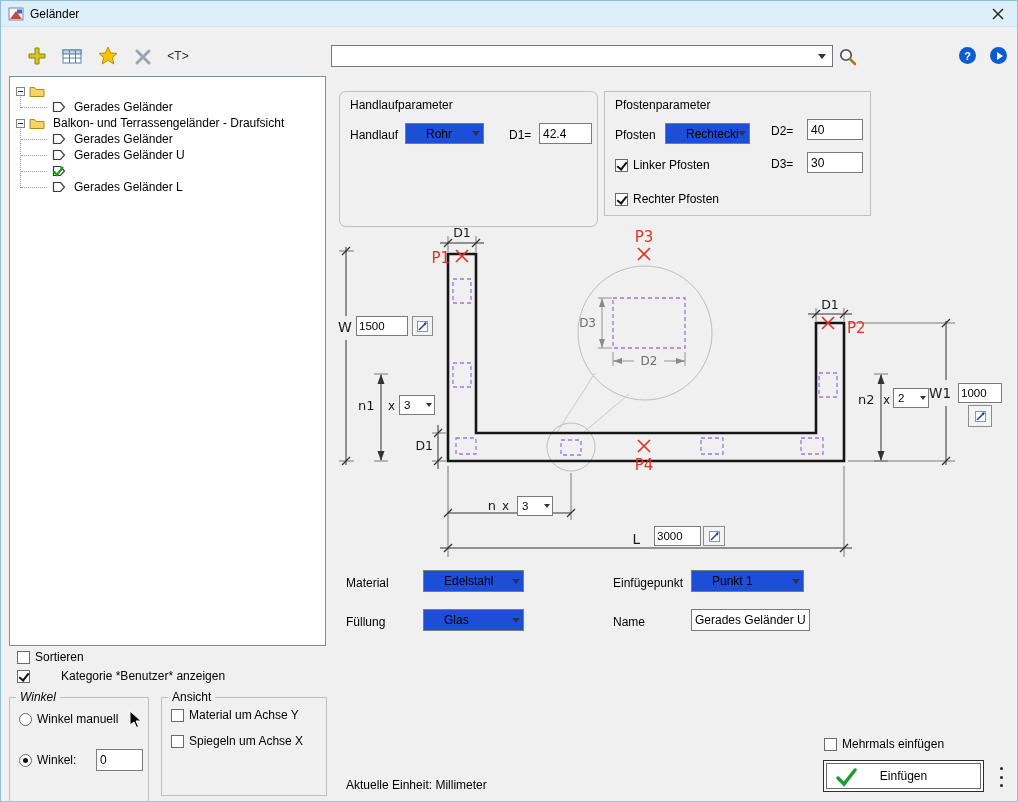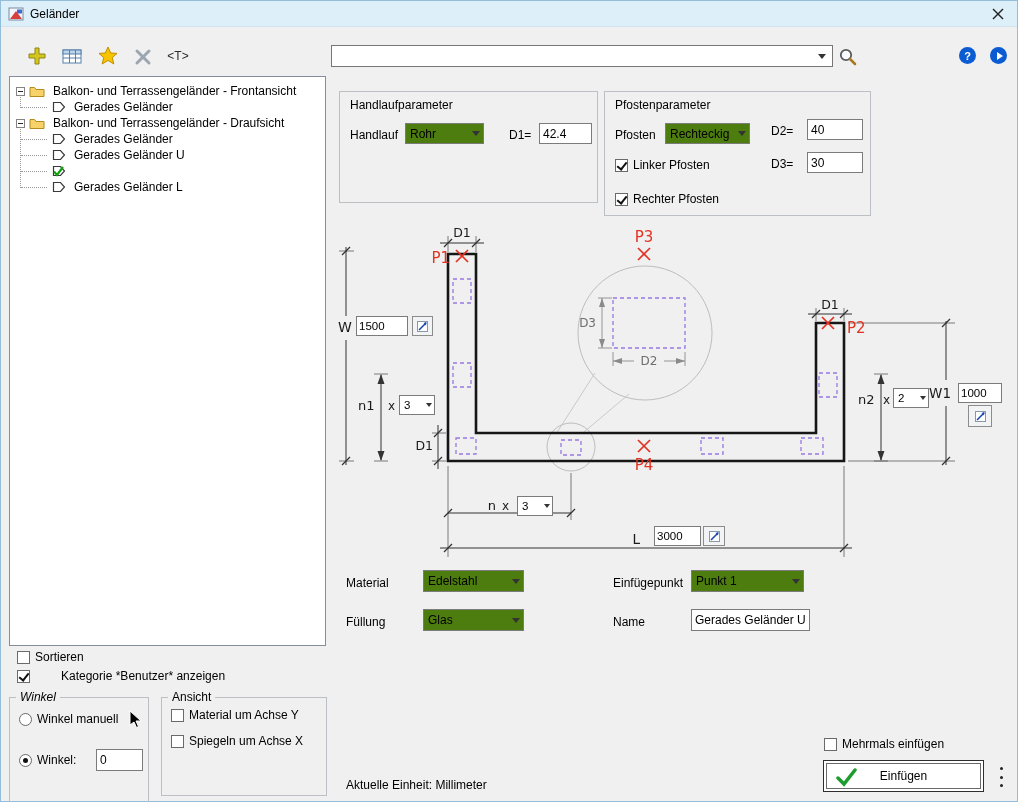--- a/index.html
+++ b/index.html
@@ -34,21 +34,21 @@
   .dotv { position:absolute; border-left:1px dotted #9a9a9a; width:0; }
   .doth { position:absolute; border-top:1px dotted #9a9a9a; height:0; }
 
   .groupbox { position:absolute; border:1px solid #bcc0c4; }
   .gtitle { position:absolute; left:10px; top:6px; font-size:12px; }
   .legendbox { position:absolute; border:1px solid #bcc0c4; }
   .legend { position:absolute; left:6px; top:-8px; background:#f0f0f0; padding:0 4px; font-size:12px; }
 
   .lbl { position:absolute; font-size:12px; white-space:nowrap; }
   .input { position:absolute; border:1px solid #7b7b7b; background:#fff; font:12px "Liberation Sans",sans-serif; padding:0 3px; }
-  .combo { position:absolute; border:1px solid #7b7b7b; background:#4d7c0f; display:flex; align-items:center; justify-content:space-between; padding:0 3px 0 4px; font-size:12px; }
+  .combo { position:absolute; border:1px solid #7b7b7b; background:#1d4ed8; display:flex; align-items:center; justify-content:space-between; padding:0 3px 0 20px; font-size:12px; }
   .combo .cval { overflow:hidden; white-space:nowrap; }
 
   .cbrow { position:absolute; display:flex; align-items:center; gap:5px; font-size:12px; white-space:nowrap; }
   .cb { appearance:none; -webkit-appearance:none; width:13px; height:13px; border:1px solid #6a6a6a; background:#fff; margin:0; position:relative; flex:none; }
   .cb:checked::after { content:""; position:absolute; left:3px; top:0; width:4px; height:8px; border:solid #111; border-width:0 2px 2px 0; transform:rotate(38deg); }
   .rb { appearance:none; -webkit-appearance:none; width:13px; height:13px; border:1px solid #6a6a6a; border-radius:50%; background:#fff; margin:0; position:relative; flex:none; }
   .rb:checked::after { content:""; position:absolute; left:3px; top:3px; width:5px; height:5px; border-radius:50%; background:#111; }
 
   .drawing { position:absolute; left:333px; top:225px; width:680px; height:345px; }
   .drawing svg.canvas { position:absolute; left:0; top:0; }
@@ -137,21 +137,20 @@
     <span class="doth" style="left:11px;top:62px;width:26px;"></span>
     <span class="doth" style="left:11px;top:78px;width:26px;"></span>
     <span class="doth" style="left:11px;top:94px;width:26px;"></span>
     <span class="doth" style="left:11px;top:110px;width:26px;"></span>
 
     <div class="trow root">
       <span class="exp"></span>
       <svg class="ticon" width="16" height="12">
         <path d="M1,2.5 h4.5 l1.5,2 h8 v7 h-14 z" fill="#f7d269" stroke="#b4891e" stroke-width="1"></path>
       </svg>
-      <span class="tlabel">Balkon- und Terrassengeländer - Frontansicht</span>
     </div>
     <div class="trow child">
       <svg class="ticon" width="14" height="12">
         <polygon points="1.5,1.5 8.5,1.5 12.5,6 8.5,10.5 1.5,10.5" fill="#fff" stroke="#3a3a3a" stroke-width="1.2"></polygon>
       </svg>
       <span class="tlabel">Gerades Geländer</span>
     </div>
     <div class="trow root">
       <span class="exp"></span>
       <svg class="ticon" width="16" height="12">
@@ -178,21 +177,21 @@
       </svg>
     </div>
     <div class="trow child">
       <svg class="ticon" width="14" height="12">
         <polygon points="1.5,1.5 8.5,1.5 12.5,6 8.5,10.5 1.5,10.5" fill="#fff" stroke="#3a3a3a" stroke-width="1.2"></polygon>
       </svg>
       <span class="tlabel">Gerades Geländer L</span>
     </div>
   </div>
 
-  <div class="groupbox" style="left:338px;top:90px;width:259px;height:112px;">
+  <div class="groupbox" style="left:338px;top:90px;width:259px;height:136px;border-radius:7px;">
     <span class="gtitle">Handlaufparameter</span>
     <span class="lbl" style="left:10px;top:36px;">Handlauf</span>
     <div class="combo" style="left:65px;top:31px;width:79px;height:21px;">
       <span class="cval">Rohr</span>
       <span class="tri"></span>
     </div>
     <span class="lbl" style="left:169px;top:36px;">D1=</span>
     <input class="input" style="left: 199px; top: 31px; width: 53px; height: 21px;" value="42.4">
   </div>
 

